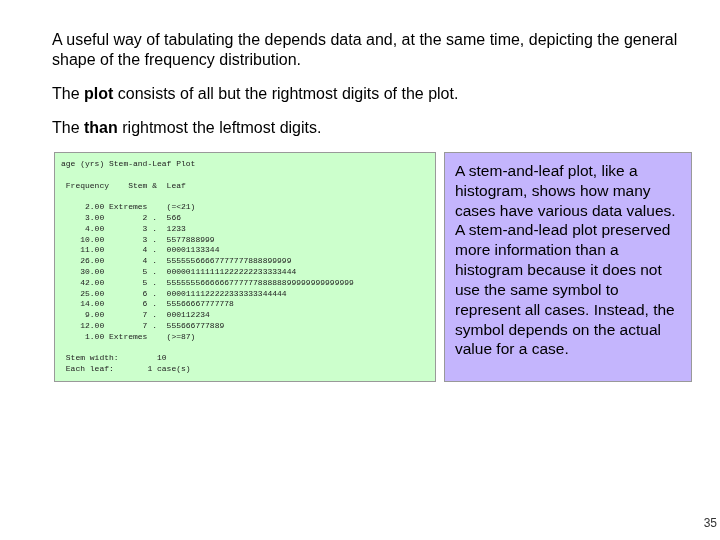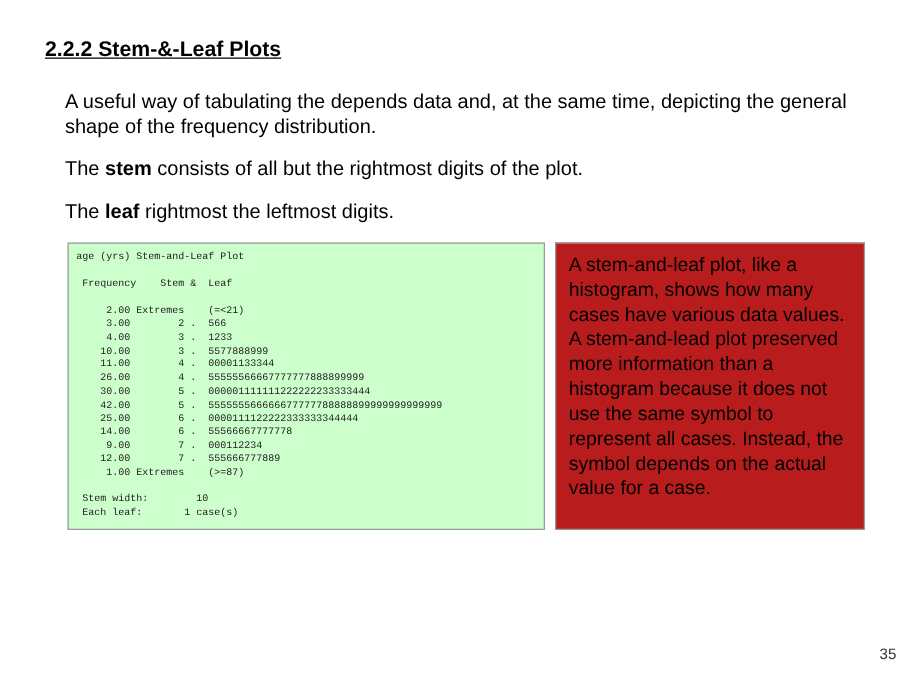--- a/index.html
+++ b/index.html
@@ -46,21 +46,21 @@
     font-size: 8px;
     line-height: 1.35;
     white-space: pre;
     color: #222;
     width: 382px;
     box-sizing: border-box;
     margin-left: 26px;
   }
 
   .explain-box {
-    background: #b91c1c;
+    background: #c4b5fd;
     border: 1px solid #999;
     padding: 8px 10px;
     font-size: 15.5px;
     line-height: 1.28;
     flex: 1;
     box-sizing: border-box;
   }
 
   .page-num {
     position: absolute;
@@ -68,30 +68,29 @@
     bottom: 10px;
     font-size: 12px;
     color: #333;
   }
 </style>
 </head>
 <body>
 
 <div class="page">
 
-  <h2 class="section-title">2.2.2  Stem-&amp;-Leaf Plots</h2>
 
   <p class="body-text">A useful way of tabulating the depends data and, at the same time, depicting the general shape of the frequency distribution.</p>
 
   <p class="body-text">
-    <span>The </span><span class="bold">stem</span><span> consists of all but the rightmost digits of the plot.</span>
+    <span>The </span><span class="bold">plot</span><span> consists of all but the rightmost digits of the plot.</span>
   </p>
 
   <p class="body-text">
-    <span>The </span><span class="bold">leaf</span><span> rightmost the leftmost digits.</span>
+    <span>The </span><span class="bold">than</span><span> rightmost the leftmost digits.</span>
   </p>
 
   <div class="lower">
     <div class="plot-box">age (yrs) Stem-and-Leaf Plot
 
  Frequency    Stem &amp;  Leaf
 
      2.00 Extremes    (=&lt;21)
      3.00        2 .  566
      4.00        3 .  1233

